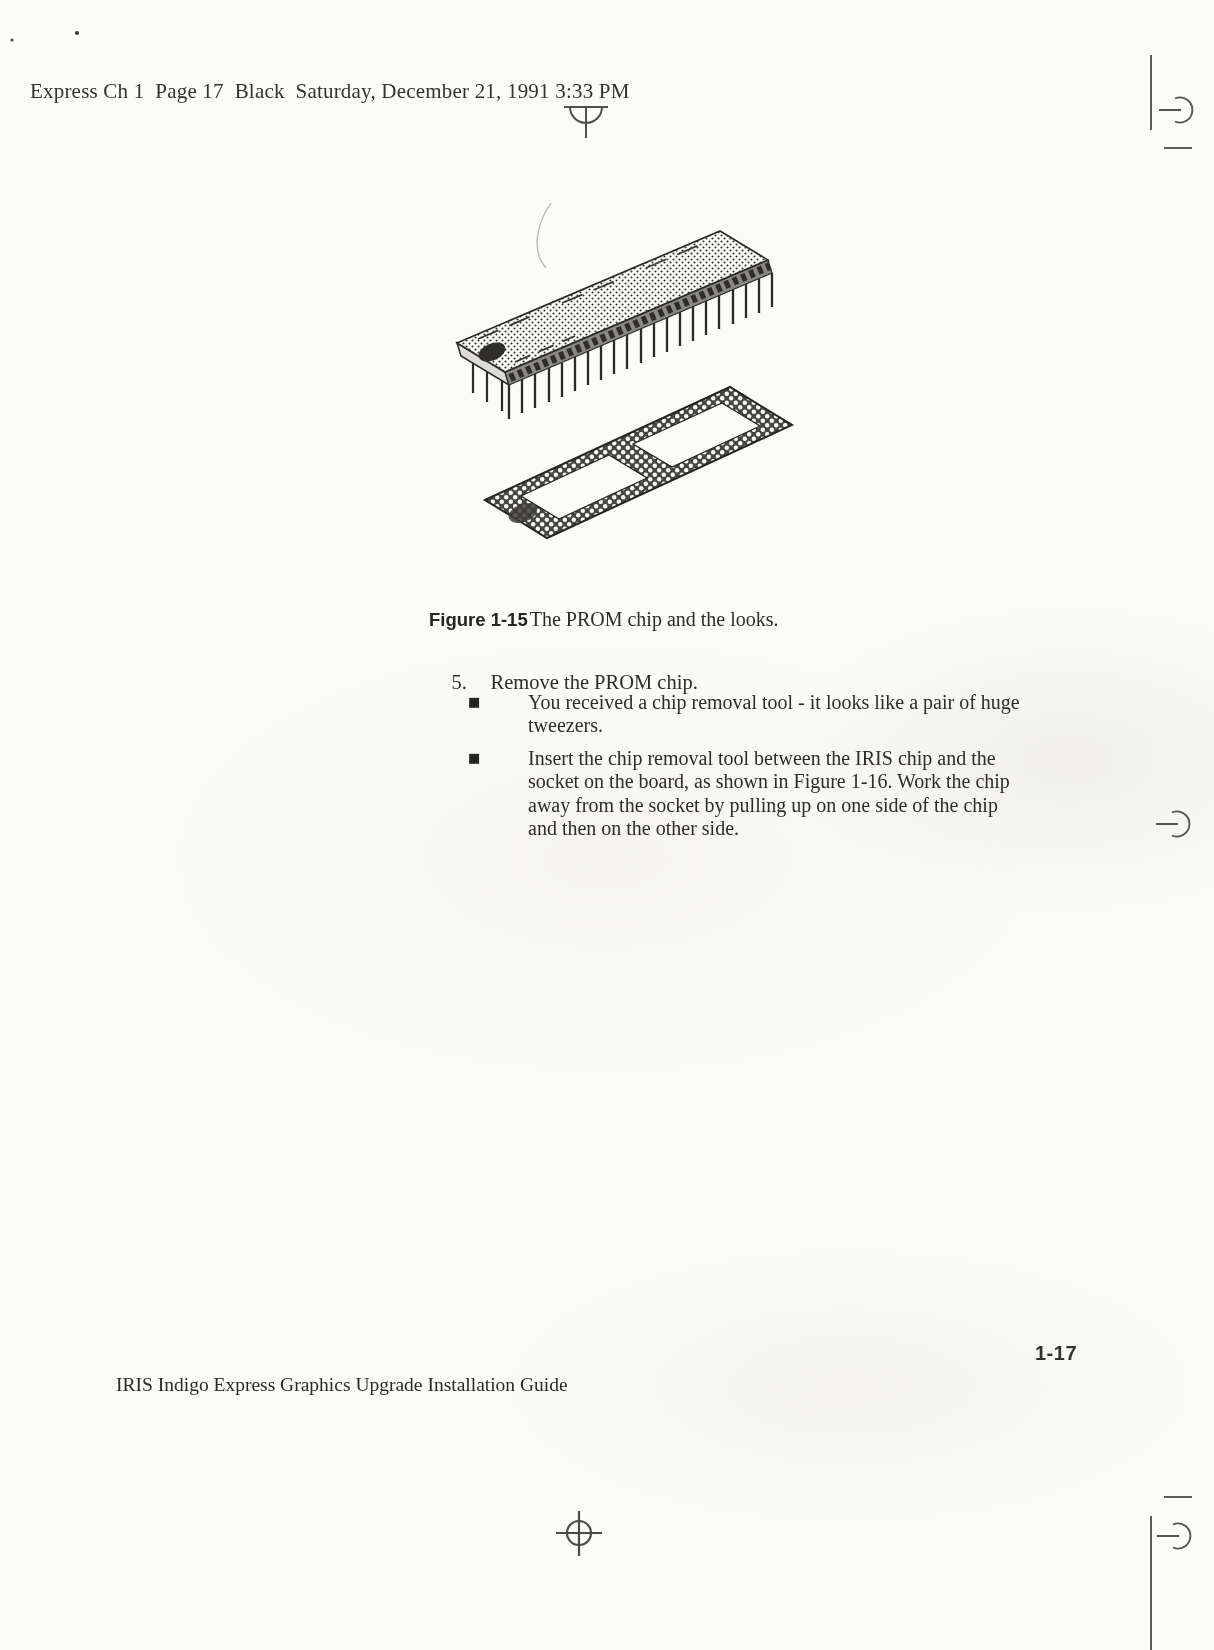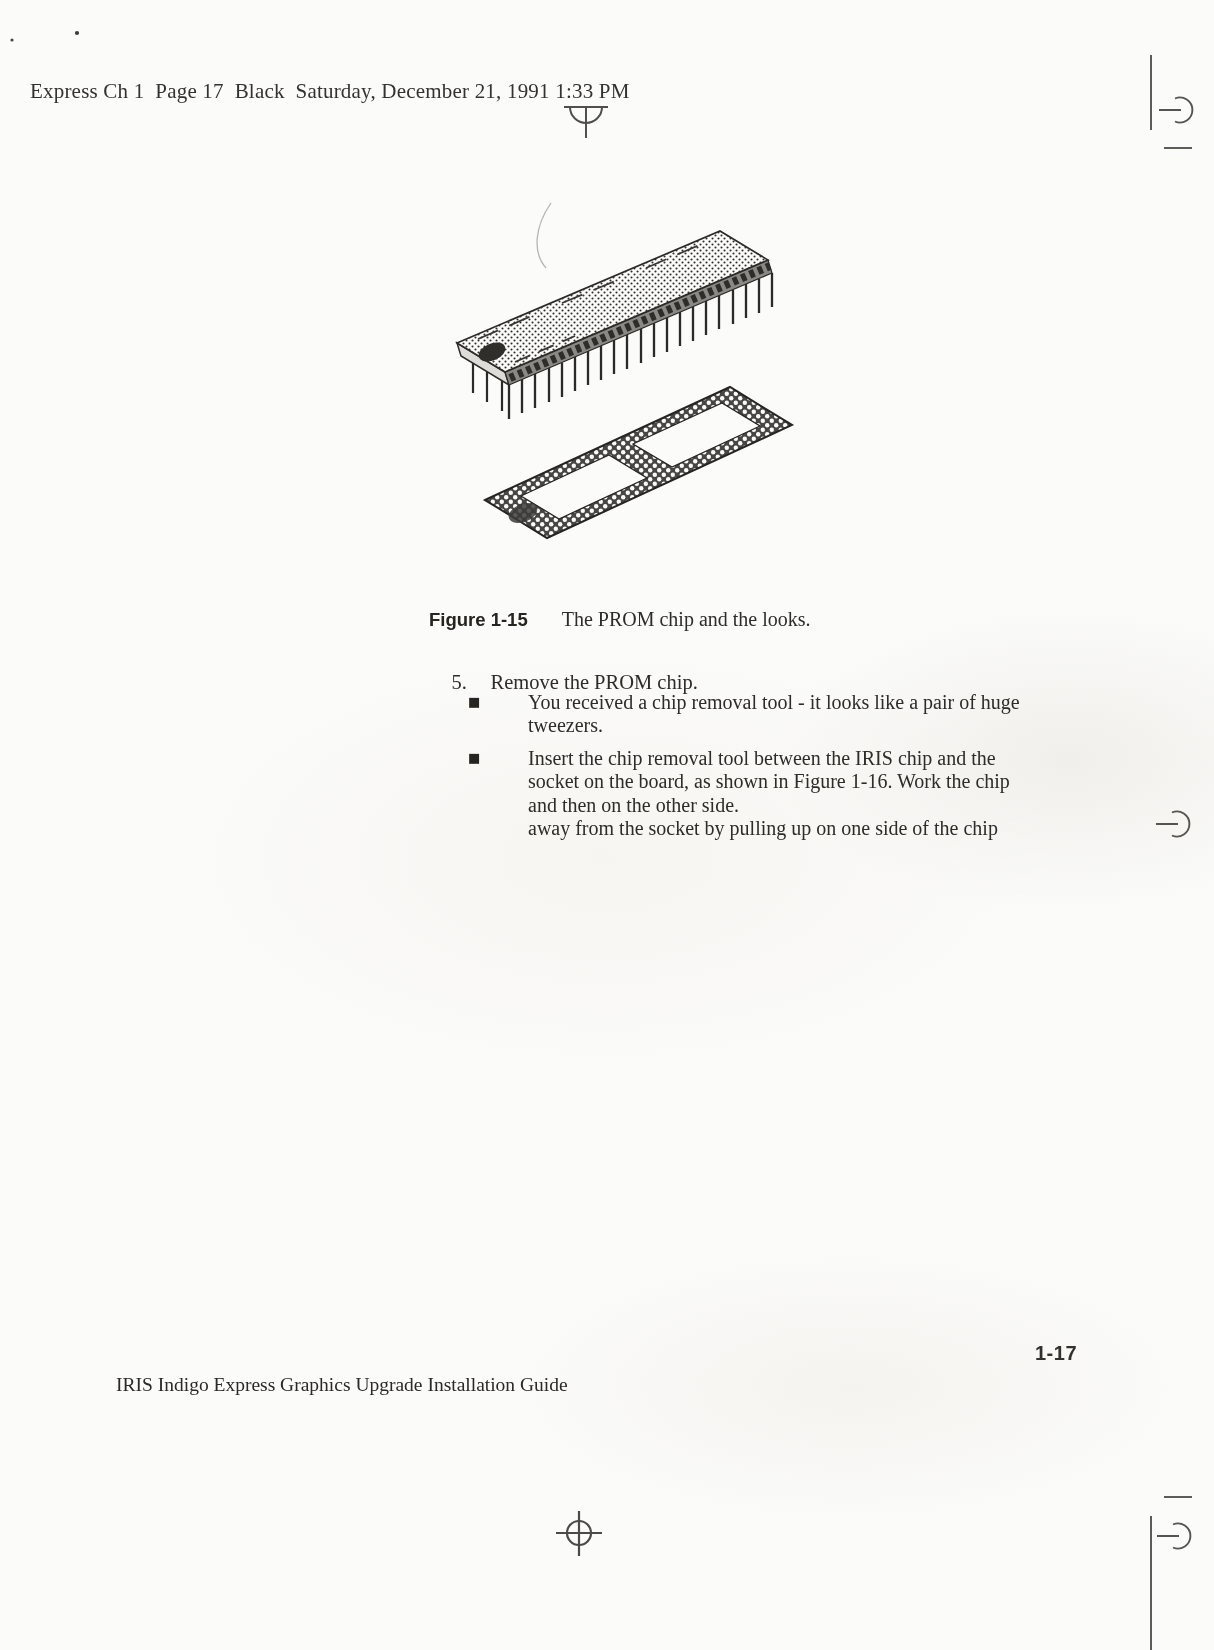--- a/index.html
+++ b/index.html
@@ -18,21 +18,21 @@
   }
   .art{position:absolute;left:0;top:0;width:1214px;height:1650px;pointer-events:none;}
   .txt{position:absolute;white-space:pre;}
   .header-line{
     left:30px;top:79px;
     font-size:21px;line-height:24px;color:#34322f;
     letter-spacing:0.2px;
   }
   .caption-row{
     position:absolute;left:429px;top:608px;
-    display:flex;align-items:center;gap:34px;white-space:pre;
+    display:flex;align-items:center;gap:2px;white-space:pre;
   }
   .fig-label{
     font-family:"Liberation Sans", sans-serif;
     font-weight:bold;font-size:18.5px;color:#26241f;
   }
   .fig-caption{font-size:20px;color:#2e2c29;}
   .step-row{position:absolute;left:431px;top:648px;font-size:20.5px;white-space:pre;}
   .step-num{display:inline-block;width:39px;}
   .bullet{position:absolute;left:468px;}
   .bullet .sq{
@@ -136,21 +136,21 @@
     </g>
 
     <g>
       <polygon points="485,500 730,387 792,425 547,538" fill="url(#sock)" stroke="#262523" stroke-width="2"></polygon>
       <ellipse cx="523" cy="513" rx="15" ry="9" transform="rotate(-22 523 513)" fill="#3d3c39" opacity="0.85"></ellipse>
       <polygon points="521,496 609,455 647,478 559,519" fill="#fbfbf9" stroke="#262523" stroke-width="1.3"></polygon>
       <polygon points="633,444 722,403 760,426 672,467" fill="#fbfbf9" stroke="#262523" stroke-width="1.3"></polygon>
     </g>
   </svg>
 
-  <div class="txt header-line">Express Ch 1  Page 17  Black  Saturday, December 21, 1991 1:33 PM</div>
+  <div class="txt header-line">Express Ch 1  Page 17  Black  Saturday, December 21, 1991 3:33 PM</div>
 
   <div class="caption-row">
     <span class="fig-label">Figure 1-15</span>
     <span class="fig-caption">The PROM chip and the looks.</span>
   </div>
 
   <div class="step-row">
     <span class="step-num">5.</span><span>Remove the PROM chip.</span>
   </div>
 
@@ -160,21 +160,21 @@
       <div class="line">You received a chip removal tool - it looks like a pair of huge</div>
       <div class="line">tweezers.</div>
     </div>
   </div>
 
   <div class="bullet b2">
     <span class="sq">■</span>
     <div class="lines">
       <div class="line">Insert the chip removal tool between the IRIS chip and the</div>
       <div class="line">socket on the board, as shown in Figure 1-16. Work the chip</div>
+      <div class="line">away from the socket by pulling up on one side of the chip</div>
       <div class="line">and then on the other side.</div>
-      <div class="line">away from the socket by pulling up on one side of the chip</div>
     </div>
   </div>
 
   <div class="txt footer-title">IRIS Indigo Express Graphics Upgrade Installation Guide</div>
   <div class="txt footer-page">1-17</div>
 
 </div>
 
 </body></html>

